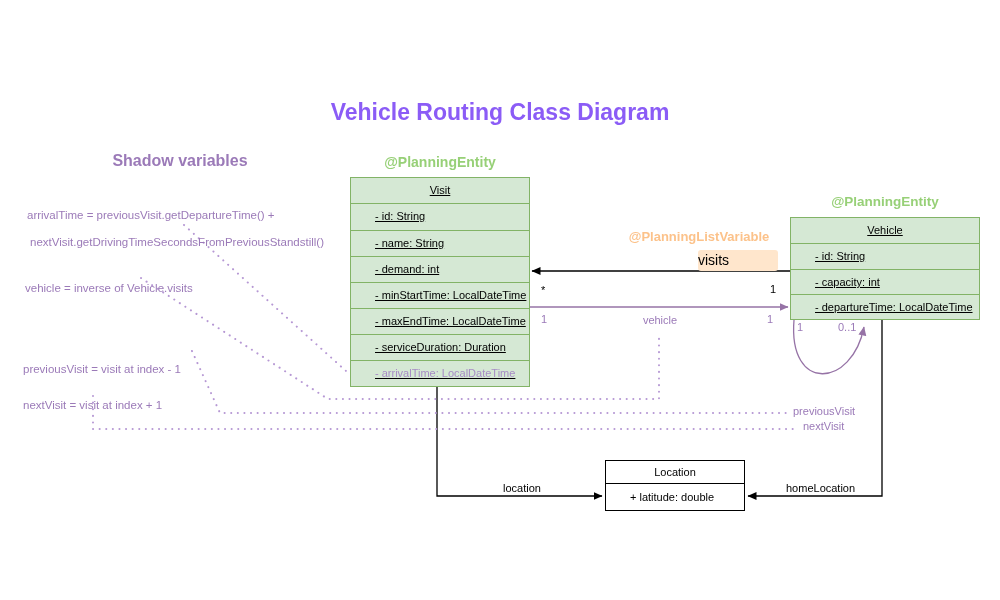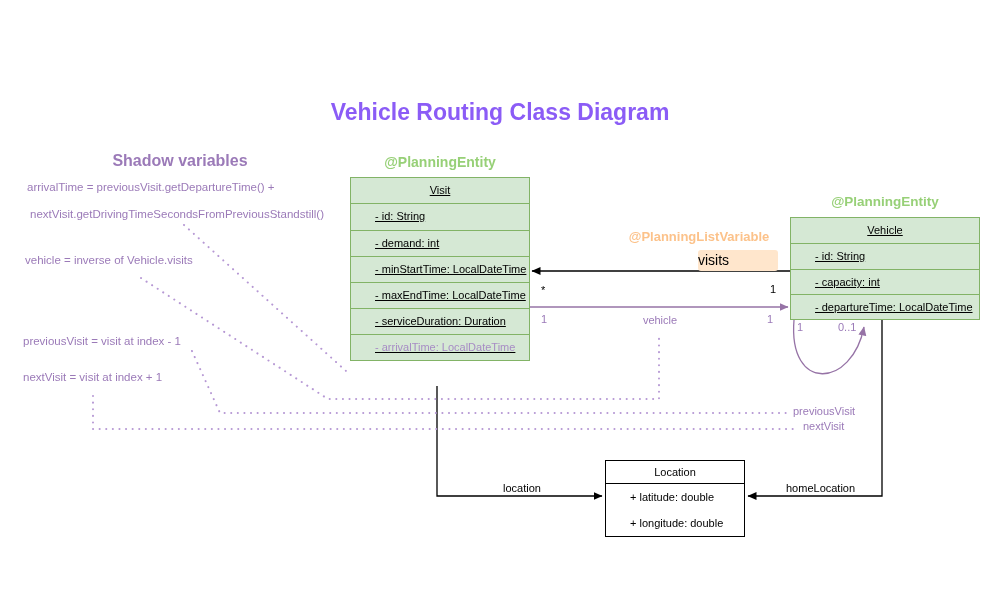--- a/index.html
+++ b/index.html
@@ -21,21 +21,21 @@
   .abs{position:absolute;}
   .title{
     left:0;top:99;width:1000px;top:99px;text-align:center;
     font-size:23px;font-weight:bold;color:#8b5cf6;
   }
   .shadow-heading{
     left:60px;top:152px;width:240px;text-align:center;
     font-size:16px;font-weight:bold;color:var(--purple-text);
   }
   .shadow-line{
-    font-size:11.5px;color:var(--purple-text);white-space:nowrap;
+    font-size:11.5px;color:var(--purple-text);white-space:nowrap;margin-top:28px;
   }
   .entity-annot{
     text-align:center;font-weight:bold;color:var(--green-text);
   }
   .plv-annot{
     text-align:center;font-weight:bold;color:var(--orange-text);font-size:13px;
   }
   .uml-table{
     box-sizing:border-box;background:var(--green-fill);
     border:1px solid var(--green-border);font-size:11px;text-decoration:underline;
@@ -112,38 +112,38 @@
 <div class="abs shadow-line" style="left:23px;top:335px">previousVisit = visit at index - 1</div>
 <div class="abs shadow-line" style="left:23px;top:371px">nextVisit = visit at index + 1</div>
 
 <div class="abs entity-annot" style="left:350px;top:154px;width:180px;font-size:14px">@PlanningEntity</div>
 <div class="abs entity-annot" style="left:790px;top:194px;width:190px;font-size:13.5px">@PlanningEntity</div>
 <div class="abs plv-annot" style="left:609px;top:229px;width:180px">@PlanningListVariable</div>
 
 <div class="abs uml-table green-tbl" style="left:350px;top:177px;width:180px">
   <div class="uml-header">Visit</div>
   <div class="uml-row">- id: String</div>
+  <div class="uml-row">- name: String</div>
   <div class="uml-row">- demand: int</div>
   <div class="uml-row">- minStartTime: LocalDateTime</div>
   <div class="uml-row">- maxEndTime: LocalDateTime</div>
   <div class="uml-row">- serviceDuration: Duration</div>
   <div class="uml-row purple-attr">- arrivalTime: LocalDateTime</div>
 </div>
 
 <div class="abs uml-table vehicle-tbl" style="left:790px;top:217px;width:190px">
   <div class="uml-header">Vehicle</div>
   <div class="uml-row">- id: String</div>
   <div class="uml-row">- capacity: int</div>
   <div class="uml-row">- departureTime: LocalDateTime</div>
 </div>
 
 <div class="abs loc-tbl" style="left:605px;top:460px;width:140px">
   <div class="uml-header">Location</div>
   <div class="uml-row">+ latitude: double</div>
-  <div class="uml-row">+ longitude: double</div>
 </div>
 
 <div class="abs badge" style="left:698px;top:250px;width:80px;height:21px">visits</div>
 
 <span class="abs lbl" style="left:541px;top:284px">*</span>
 <span class="abs lbl" style="left:770px;top:283px">1</span>
 
 <span class="abs lbl purple" style="left:541px;top:313px">1</span>
 <span class="abs lbl purple center" style="left:630px;top:314px;width:60px">vehicle</span>
 <span class="abs lbl purple" style="left:767px;top:313px">1</span>

